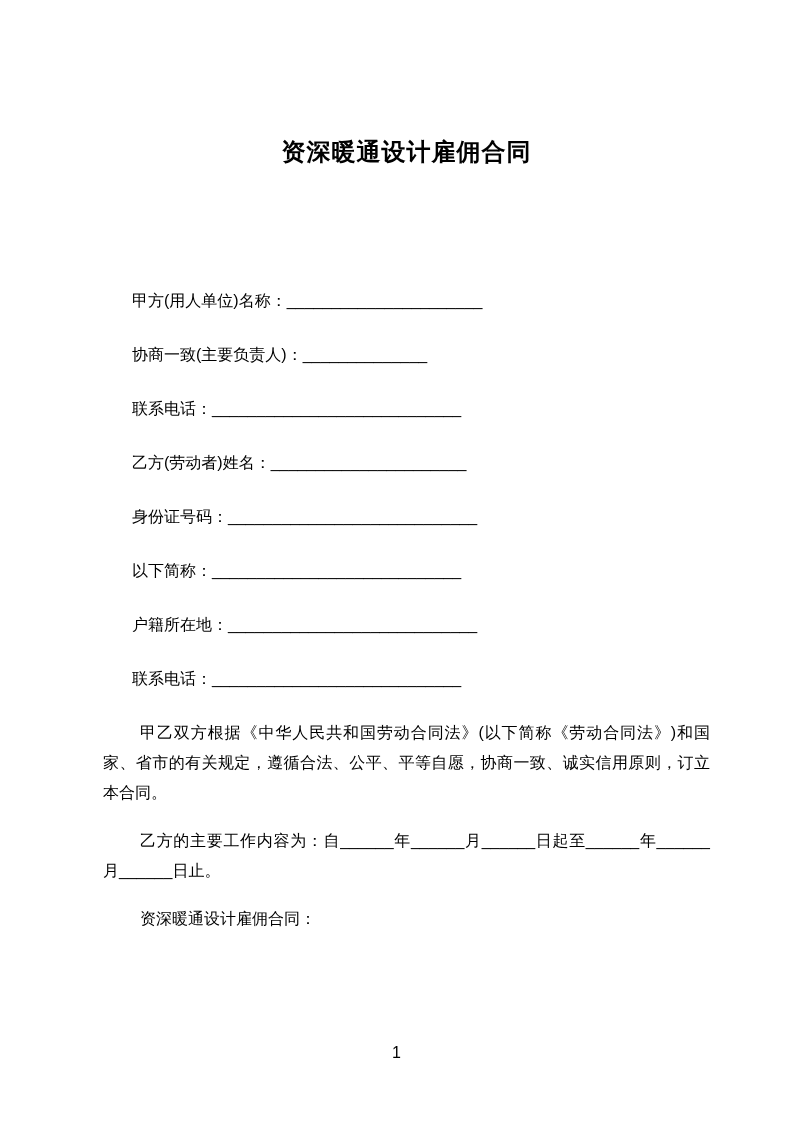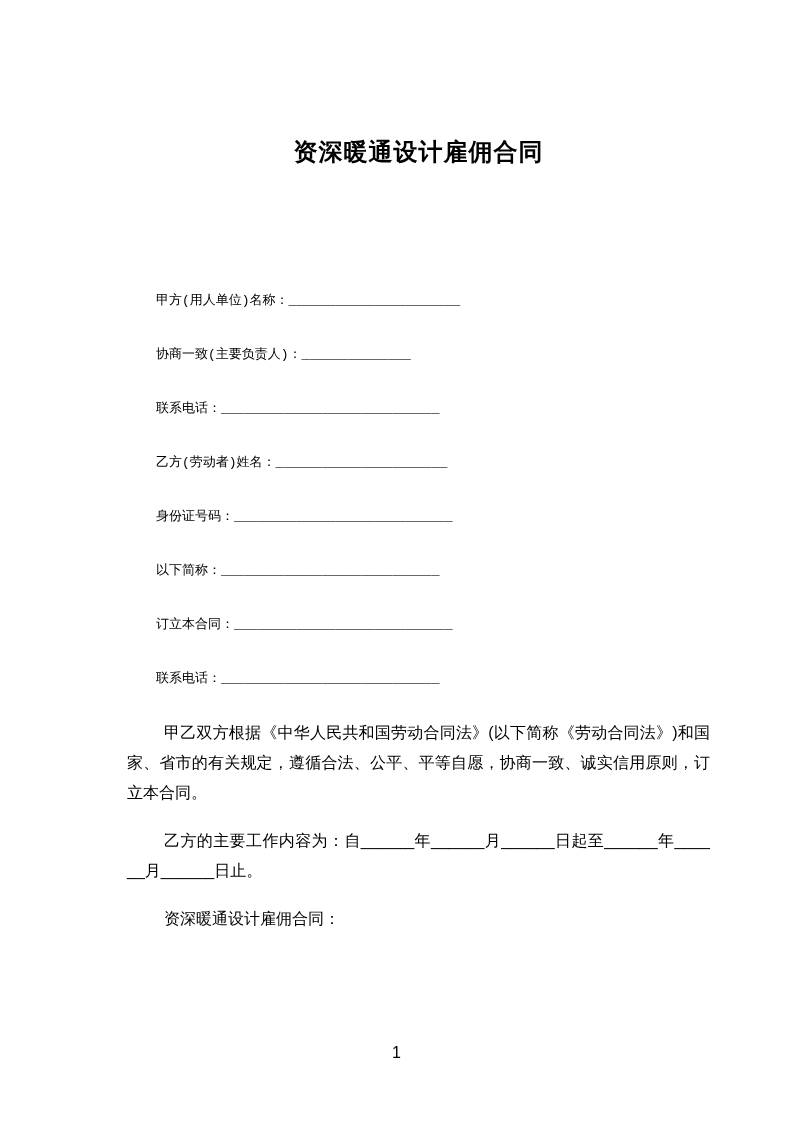--- a/index.html
+++ b/index.html
@@ -13,41 +13,39 @@
     position: relative;
     font-family: "Liberation Sans", sans-serif;
     color: #000000;
     overflow: hidden;
   }
   .page {
     position: absolute;
     inset: 0;
     background: #ffffff;
     box-sizing: border-box;
-    padding-left: 24px;
   }
   .content {
     box-sizing: border-box;
     padding: 135px 75px 0 95px;
   }
   .title {
     font-size: 24px;
     line-height: 33px;
     font-weight: bold;
     text-align: center;
     margin: 0 0 118px 0;
     letter-spacing: 1px;
   }
   .field {
-    font-size: 13px;
+    font-size: 16px;
     line-height: 30px;
     margin: 0 0 24px 0;
     text-indent: 37px;
     white-space: nowrap;
-    font-family: Liberation Mono, monospace;
   }
   .blank {
     letter-spacing: 0;
   }
   .para {
     font-size: 16px;
     line-height: 30px;
     margin: 18px 8px;
     text-align: justify;
     text-indent: 37px;
@@ -71,21 +69,21 @@
 
     <h1 class="title">资深暖通设计雇佣合同</h1>
 
     <div>
       <p class="field"><span>甲方(用人单位)名称：</span><span class="blank">______________________</span></p>
       <p class="field"><span>协商一致(主要负责人)：</span><span class="blank">______________</span></p>
       <p class="field"><span>联系电话：</span><span class="blank">____________________________</span></p>
       <p class="field"><span>乙方(劳动者)姓名：</span><span class="blank">______________________</span></p>
       <p class="field"><span>身份证号码：</span><span class="blank">____________________________</span></p>
       <p class="field"><span>以下简称：</span><span class="blank">____________________________</span></p>
-      <p class="field"><span>订立本合同：</span><span class="blank">____________________________</span></p>
+      <p class="field"><span>户籍所在地：</span><span class="blank">____________________________</span></p>
       <p class="field"><span>联系电话：</span><span class="blank">____________________________</span></p>
     </div>
 
     <p class="para">甲乙双方根据《中华人民共和国劳动合同法》(以下简称《劳动合同法》)和国家、省市的有关规定，遵循合法、公平、平等自愿，协商一致、诚实信用原则，订立本合同。</p>
     <p class="para">乙方的主要工作内容为：自______年______月______日起至______年______月______日止。</p>
     <p class="para">资深暖通设计雇佣合同：</p>
 
   </div>
 
   <div class="pageno">1</div>

